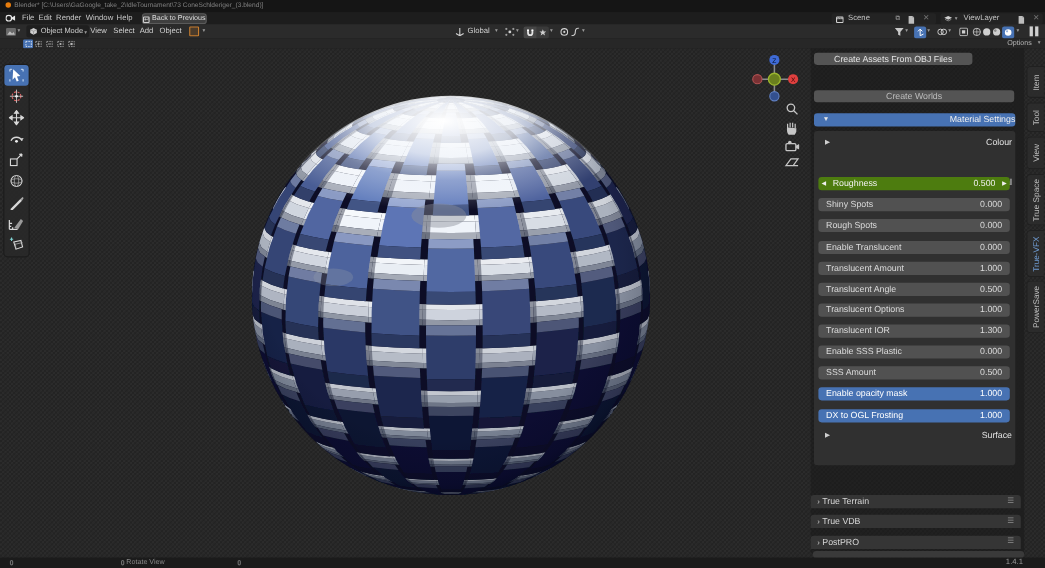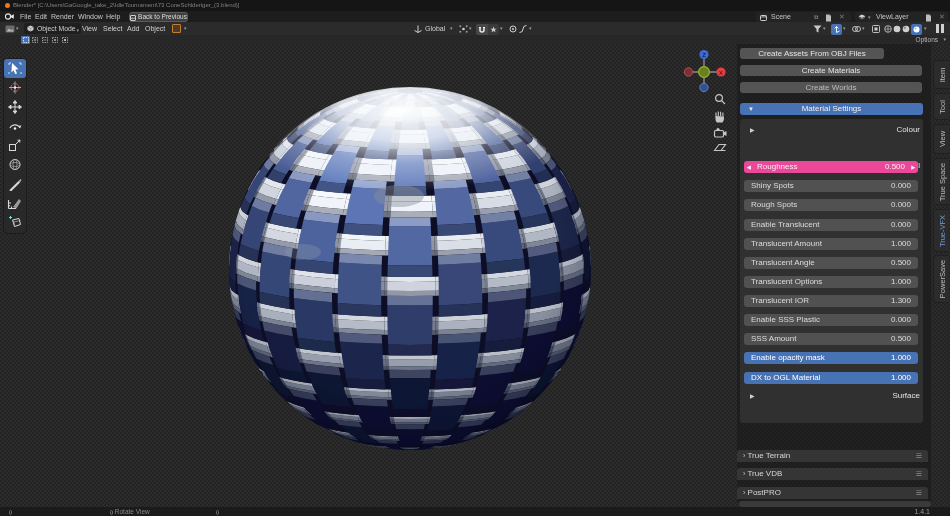--- a/index.html
+++ b/index.html
@@ -35,31 +35,31 @@
   border:1px solid #1c1c1c;border-radius:4px}
 #ltool .tb{width:22px;height:19.3px;position:relative}
 #ltool .tb.act{background:#4772b3;border-radius:3px}
 
 #npanel{position:absolute;left:737px;top:44px;width:194px;height:459px;
   background:rgba(25,25,25,0.55)}
 #gutter{position:absolute;left:922px;top:44px;width:9px;height:459px;background:rgba(32,32,32,0.7)}
 .btn{position:absolute;left:3px;width:182px;height:11px;background:#545454;border-radius:3px;
   color:#e4e4e4;font-size:8px;line-height:11px;text-align:center}
 .hdr{position:absolute;left:3px;width:182px;height:12px;border-radius:3px;
-  color:#f0f0f0;font-size:8px;line-height:12px;text-align:center}
+  color:#f0f0f0;font-size:8px;line-height:12px;text-align:right}
 .hdr .tri{position:absolute;left:8px;top:0;font-size:6px;color:#e8e8e8}
 .subhdr{position:absolute;left:6px;width:176px;height:12px;color:#e2e2e2;font-size:8px;
   line-height:12px;text-align:right}
 .subhdr .tri{position:absolute;left:6px;top:0;font-size:6px;color:#cfcfcf}
 #mbody{position:absolute;left:3px;top:75px;width:182px;height:304px;background:#303030;
   border-radius:3px}
 .sl{position:absolute;left:4px;width:174px;height:12px;background:#515151;border-radius:3px;
   color:#dcdcdc;font-size:8px;line-height:12px;overflow:hidden}
 .sl.slb{background:#4772b3;color:#fff}
-.sl.slh{background:#ec4899;color:#f2f2f2}
+.sl.slh{background:#4d7c0f;color:#f2f2f2}
 .sl .lt{position:absolute;left:7px;top:0}
 .sl.slh .lt{left:13px}
 .sl .vt{position:absolute;right:7px;top:0}
 .sl.slh .vt{right:13px}
 .sl .ar{position:absolute;top:0;font-size:5px;color:#f0f0f0;font-style:normal;line-height:12px}
 .sl .al{left:3px}.sl .arr{right:3px}
 .cpanel{position:absolute;left:0;width:191px;height:12px;background:#353535;
   border-radius:3px 3px 0 0;color:#d6d6d6;font-size:8px;line-height:12px}
 .cpanel .cx{margin-left:6px;color:#c9c9c9;font-size:7px}
 .cpanel .grip{position:absolute;right:6px;top:2px;color:#8d8d8d;font-size:7px;line-height:8px}
@@ -1146,21 +1146,20 @@
           <path d="M4.5 5 L6 7 L12.5 5.5 M6 7 L6.5 11.5" stroke="#aaa" stroke-width="0.7" fill="none"></path>
           <path d="M2.5 1 L2.5 4 M1 2.5 L4 2.5" stroke="#7fd4d4" stroke-width="1"></path>
         </svg>
       </div>
 </div>
 
 <div id="npanel"></div>
 <div id="gutter"></div>
 
 <div class="btn" style="left:740px;top:48px;width:144px;position:absolute">Create Assets From OBJ Files</div>
-<div class="btn" style="left:740px;top:65px;width:182px;position:absolute">Create Materials</div>
 <div class="btn" style="left:740px;top:82px;width:182px;position:absolute;color:#bdbdbd">Create Worlds</div>
 
 <div class="hdr" style="left:740px;top:103px;width:183px;position:absolute;background:#4772b3">
   <span class="tri">▼</span>Material Settings</div>
 
 <div id="mbody" style="left:740px;top:119px;width:183px;position:absolute"></div>
 
 <div class="subhdr" style="left:744px;top:124px;width:176px;position:absolute"><span class="tri">▶</span>Colour</div>
 <div class="subhdr" style="left:744px;top:160px;width:176px;position:absolute"><span class="tri">▼</span>Material</div>
 
@@ -1205,21 +1204,21 @@
       </div>
 <div class="sl" style="top:332.8px">
         <span class="lt">SSS Amount</span>
         <span class="vt">0.500</span>
       </div>
 <div class="sl slb" style="top:352.3px">
         <span class="lt">Enable opacity mask</span>
         <span class="vt">1.000</span>
       </div>
 <div class="sl slb" style="top:372.0px">
-        <span class="lt">DX to OGL Material</span>
+        <span class="lt">DX to OGL Frosting</span>
         <span class="vt">1.000</span>
       </div>
 </div>
 
 <div class="subhdr" style="left:744px;top:390px;width:176px;position:absolute"><span class="tri">▶</span>Surface</div>
 
 
 <div class="cpanel" style="left:737px;top:450px;position:absolute"><span class="cx">›</span> True Terrain<span class="grip">☰</span></div>
 <div class="cpanel" style="left:737px;top:468px;position:absolute"><span class="cx">›</span> True VDB<span class="grip">☰</span></div>
 <div class="cpanel" style="left:737px;top:487px;position:absolute"><span class="cx">›</span> PostPRO<span class="grip">☰</span></div>

